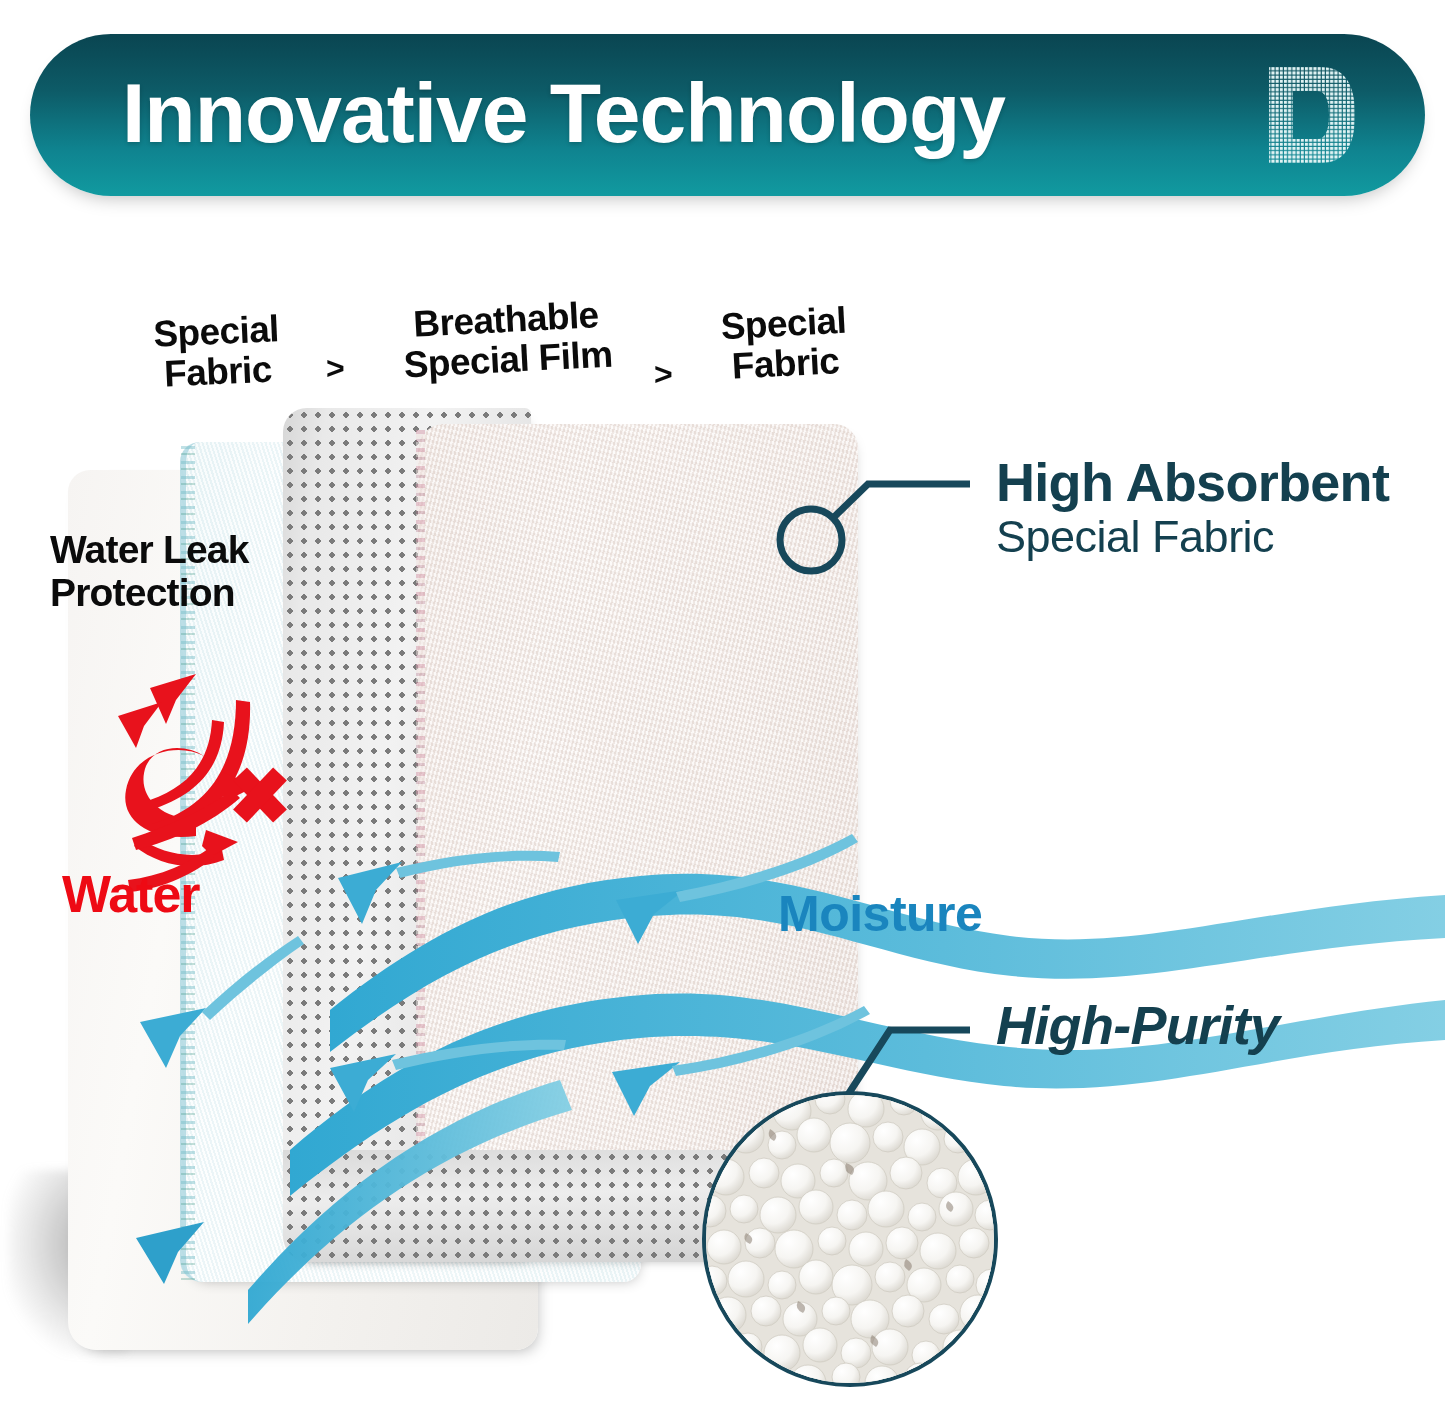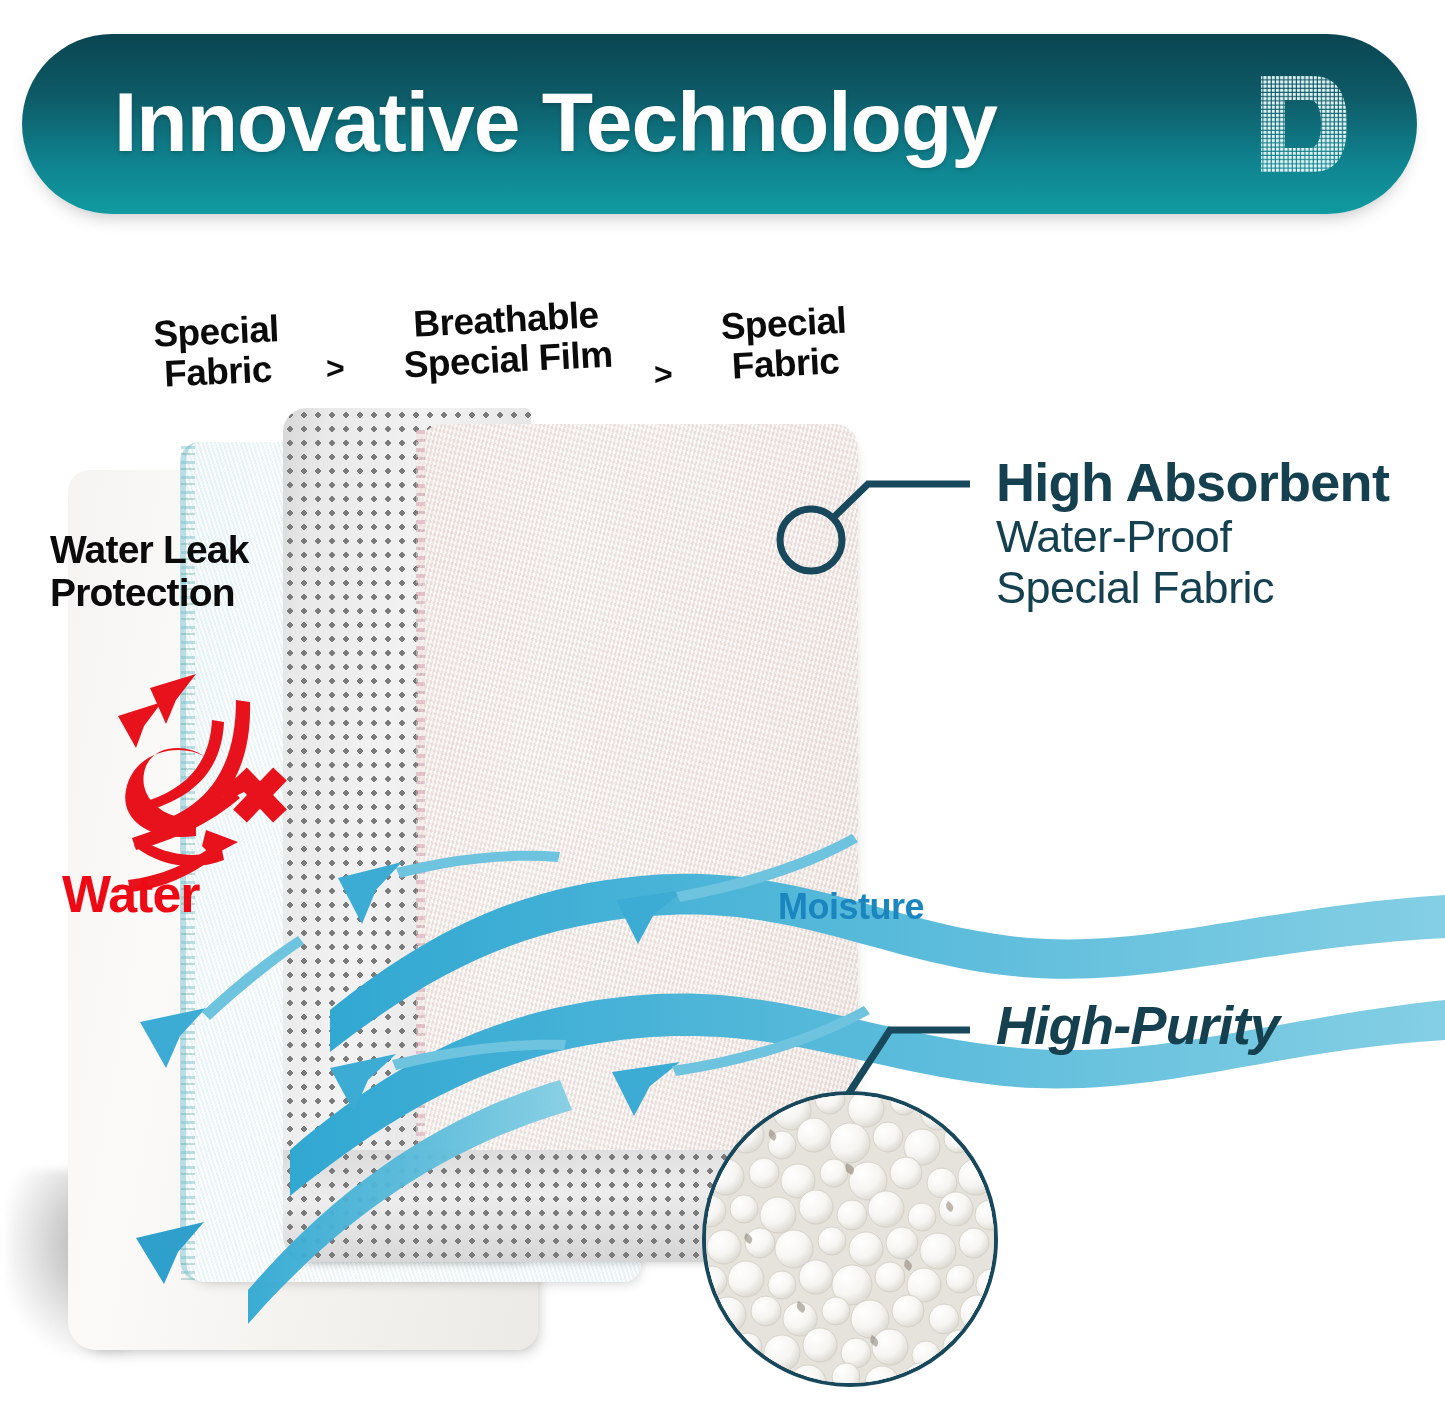--- a/index.html
+++ b/index.html
@@ -12,24 +12,24 @@
     height: 1403px;
     position: relative;
     overflow: hidden;
     font-family: "Liberation Sans", sans-serif;
     -webkit-font-smoothing: antialiased;
   }
 
   
   #banner {
     position: absolute;
-    left: 22px;
+    left: 30px;
     top: 34px;
     width: 1395px;
-    height: 180px;
+    height: 162px;
     border-radius: 90px;
     background: linear-gradient(180deg, #0a4551 0%, #0d5b67 35%, #0f8490 72%, #119aa0 100%);
     box-shadow: 0 10px 18px -8px rgba(0,0,0,0.25);
     overflow: hidden;
   }
   #banner-title {
     position: absolute;
     left: 92px;
     top: 50%;
     transform: translateY(-52%);
@@ -209,21 +209,21 @@
     line-height: 1;
     letter-spacing: -1px;
     text-align: right;
   }
   #txt-moisture {
     position: absolute;
     left: 778px;
     top: 889px;
     color: #1a85be;
     font-weight: bold;
-    font-size: 36px;
+    font-size: 50px;
     line-height: 1;
     letter-spacing: -0.5px;
   }
 
   
   .callout {
     position: absolute;
     color: #14404f;
     line-height: 1.12;
   }
@@ -470,19 +470,18 @@
     </g>
   </svg>
 </div>
 
 <div id="txt-leak">Water Leak Protection</div>
 <div id="txt-water">Water</div>
 <div id="txt-moisture">Moisture</div>
 
 <div id="callout-absorbent" class="callout">
   <span class="ttl">High Absorbent</span>
-  <span class="sub">Water-Proof</span>
   <span class="sub">Special Fabric</span>
 </div>
 
 <div id="callout-purity" class="callout">
   <span class="ttl">High-Purity</span>
 </div>
 
 </body></html>

